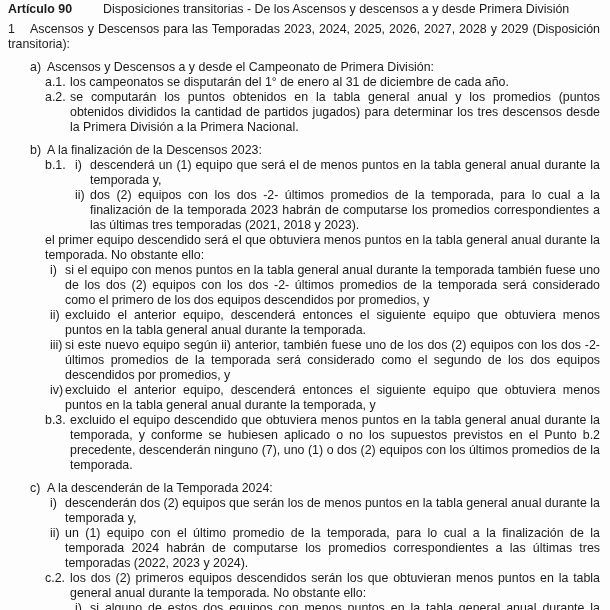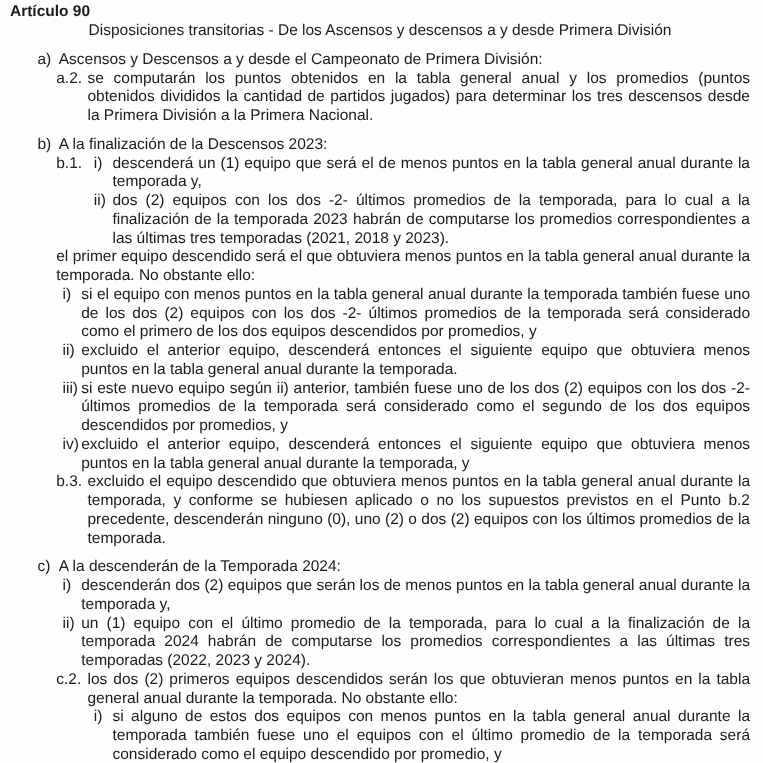--- a/index.html
+++ b/index.html
@@ -16,23 +16,23 @@
     line-height: 15px;
     color: #1b1b1b;
     -webkit-font-smoothing: antialiased;
   }
   .page {
     padding: 2px 10px 0 8px;
     box-sizing: border-box;
     width: 610px;
     height: 610px;
   }
-  .header { display: flex; flex-direction: column; }
+  .header { display: flex; }
   .article-num { flex: none; width: 95px; font-weight: bold; }
-  .article-title { flex: 1; text-align: center; }
+  .article-title { flex: 1; }
 
   .intro { margin-top: 5px; text-align: justify; }
   .intro-num { display: inline-block; width: 22px; }
 
   .section { margin-top: 8px; }
   .sec-head { display: flex; margin-left: 22px; }
   .m1 { flex: none; width: 17px; }
   .item { display: flex; margin-left: 37px; }
   .m2 { flex: none; width: 25px; }
   .sub { display: flex; margin-left: 5px; }
@@ -43,25 +43,30 @@
 </head>
 <body>
 
 <div class="page">
 
   <div class="header">
     <span class="article-num">Artículo 90</span>
     <span class="article-title">Disposiciones transitorias - De los Ascensos y descensos a y desde Primera División</span>
   </div>
 
+  <div class="intro"><span class="intro-num">1</span><span>Ascensos y Descensos para las Temporadas 2023, 2024, 2025, 2026, 2027, 2028 y 2029 (Disposición transitoria):</span></div>
 
   <div class="section">
     <div class="sec-head">
       <span class="m1">a)</span>
       <span class="grow jtext">Ascensos y Descensos a y desde el Campeonato de Primera División:</span>
+    </div>
+    <div class="item">
+      <span class="m2">a.1.</span>
+      <div class="grow jtext">los campeonatos se disputarán del 1° de enero al 31 de diciembre de cada año.</div>
     </div>
     <div class="item">
       <span class="m2">a.2.</span>
       <div class="grow jtext">se computarán los puntos obtenidos en la tabla general anual y los promedios (puntos obtenidos divididos la cantidad de partidos jugados) para determinar los tres descensos desde la Primera División a la Primera Nacional.</div>
     </div>
   </div>
 
   <div class="section">
     <div class="sec-head">
       <span class="m1">b)</span>
@@ -99,21 +104,21 @@
         </div>
         <div class="sub">
           <span class="m3">iv)</span>
           <div class="grow jtext">excluido el anterior equipo, descenderá entonces el siguiente equipo que obtuviera menos puntos en la tabla general anual durante la temporada, y</div>
         </div>
       </div>
     </div>
 
     <div class="item">
       <span class="m2">b.3.</span>
-      <div class="grow jtext">excluido el equipo descendido que obtuviera menos puntos en la tabla general anual durante la temporada, y conforme se hubiesen aplicado o no los supuestos previstos en el Punto b.2 precedente, descenderán ninguno (0), uno (2) o dos (2) equipos con los últimos promedios de la temporada.</div>
+      <div class="grow jtext">excluido el equipo descendido que obtuviera menos puntos en la tabla general anual durante la temporada, y conforme se hubiesen aplicado o no los supuestos previstos en el Punto b.2 precedente, descenderán ninguno (7), uno (1) o dos (2) equipos con los últimos promedios de la temporada.</div>
     </div>
   </div>
 
   <div class="section">
     <div class="sec-head">
       <span class="m1">c)</span>
       <span class="grow jtext">A la descenderán de la Temporada 2024:</span>
     </div>
 
     <div class="item">

